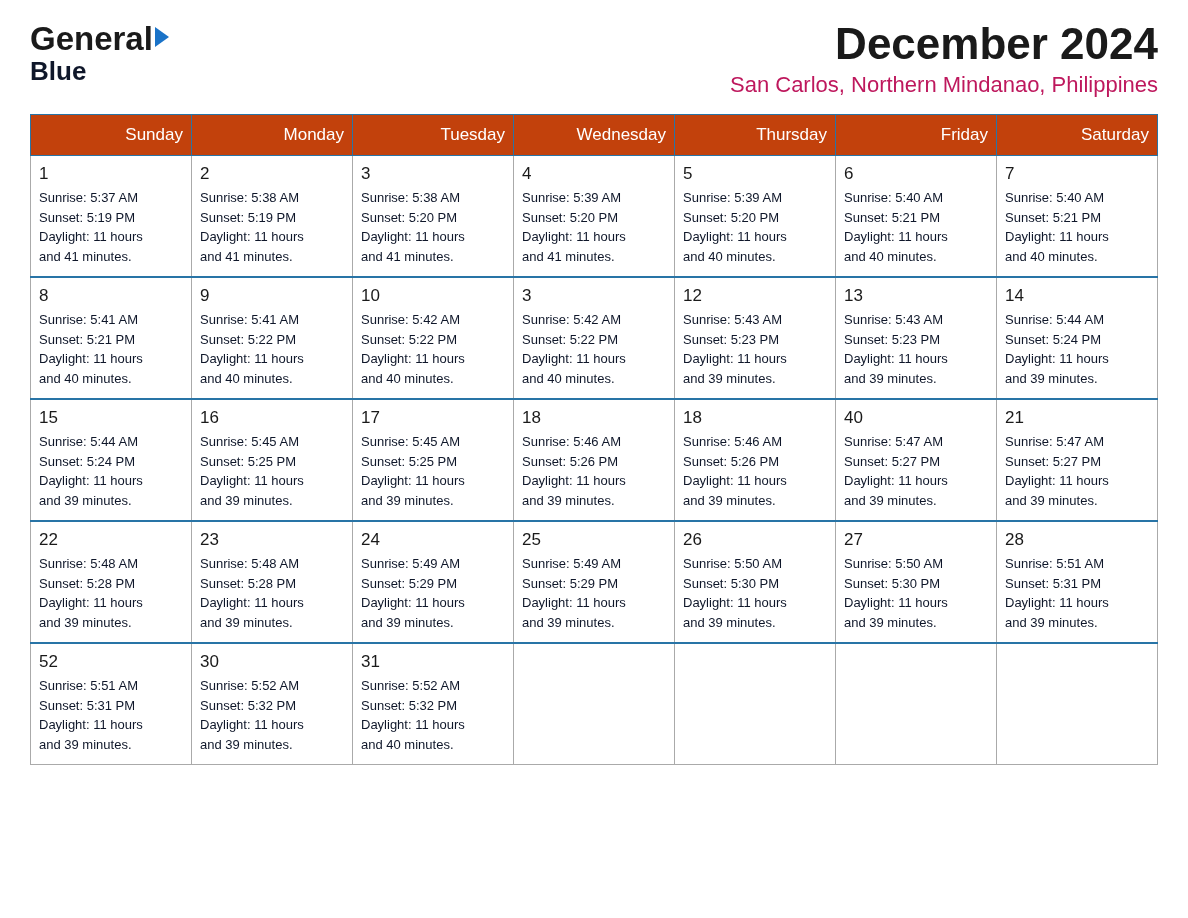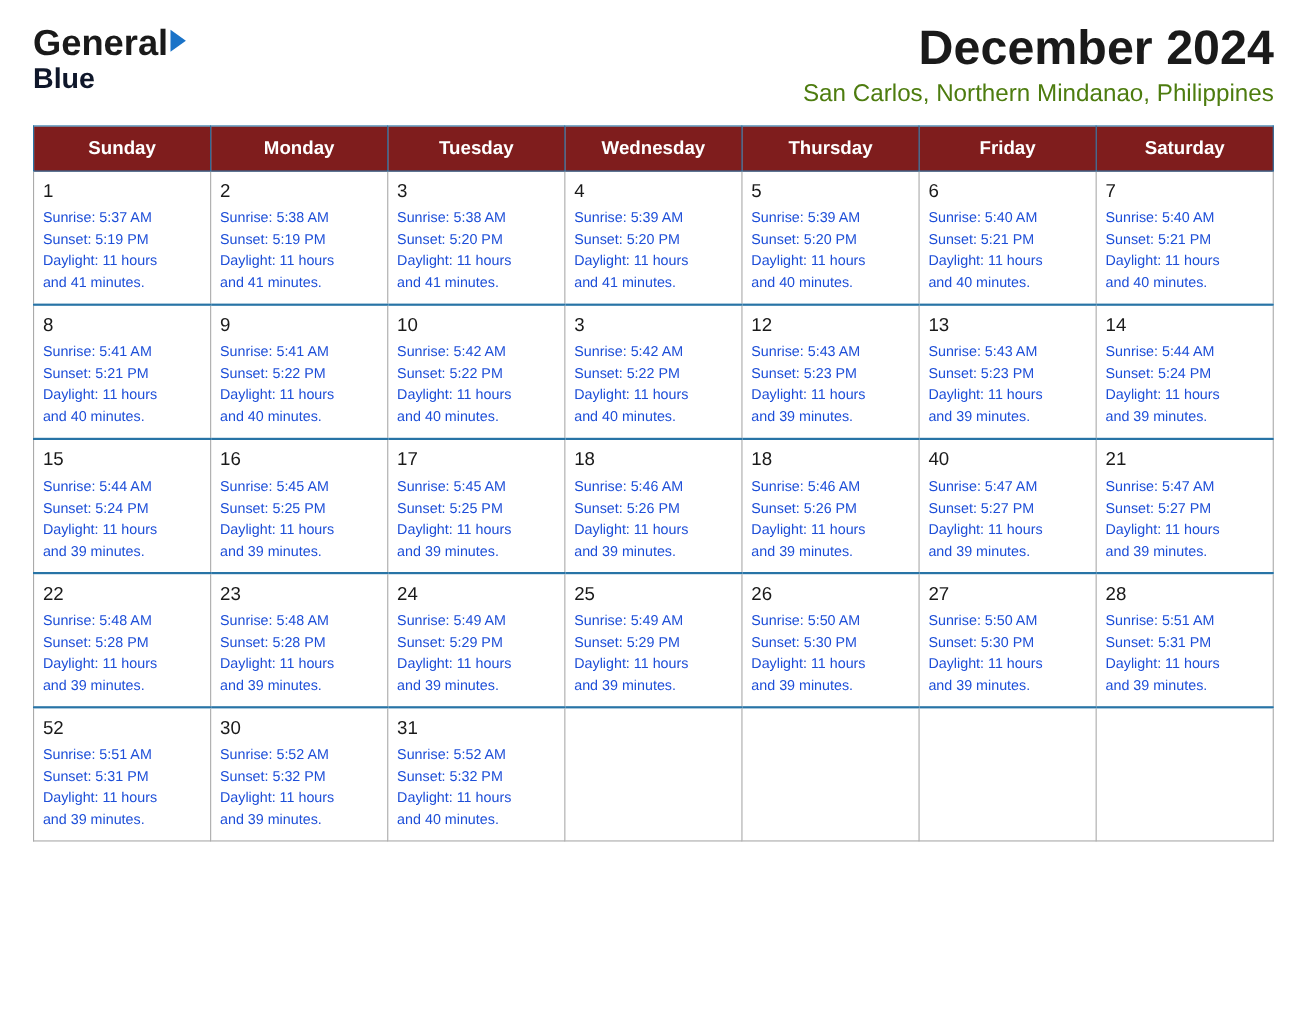--- a/index.html
+++ b/index.html
@@ -51,35 +51,35 @@
       text-align: right;
     }
     .month-title {
       font-size: 44px;
       font-weight: bold;
       color: #1a1a1a;
       line-height: 1.1;
     }
     .location-title {
       font-size: 22px;
-      color: #4d7c0f;
+      color: #be185d;
       margin-top: 4px;
     }
     .calendar-table {
       width: 100%;
       border-collapse: collapse;
       border: 1px solid #2874a6;
     }
     .calendar-table thead tr th {
-      background-color: #7f1d1d;
+      background-color: #c2410c;
       color: #fff;
       padding: 10px 8px;
       font-size: 17px;
-      font-weight: bold;
-      text-align: center;
+      font-weight: normal;
+      text-align: right;
       border: 1px solid #2874a6;
     }
     .calendar-table tbody tr td {
       vertical-align: top;
       padding: 8px 8px 10px 8px;
       font-size: 13px;
       color: #222;
       border: 1px solid #aaa;
       width: 14.28%;
       min-height: 90px;
@@ -87,21 +87,21 @@
     .calendar-table tbody tr td .day-number {
       font-size: 17px;
       font-weight: normal;
       color: #1a1a1a;
       display: block;
       margin-bottom: 4px;
     }
     .calendar-table tbody tr td .day-info {
       font-size: 13px;
       line-height: 1.5;
-      color: #1d4ed8;
+      color: #0f172a;
     }
     .calendar-table tbody tr td.empty {
       background: #fff;
     }
     .row-border-top td {
       border-top: 2px solid #2874a6 !important;
     }
   </style>
 </head>
 <body>

